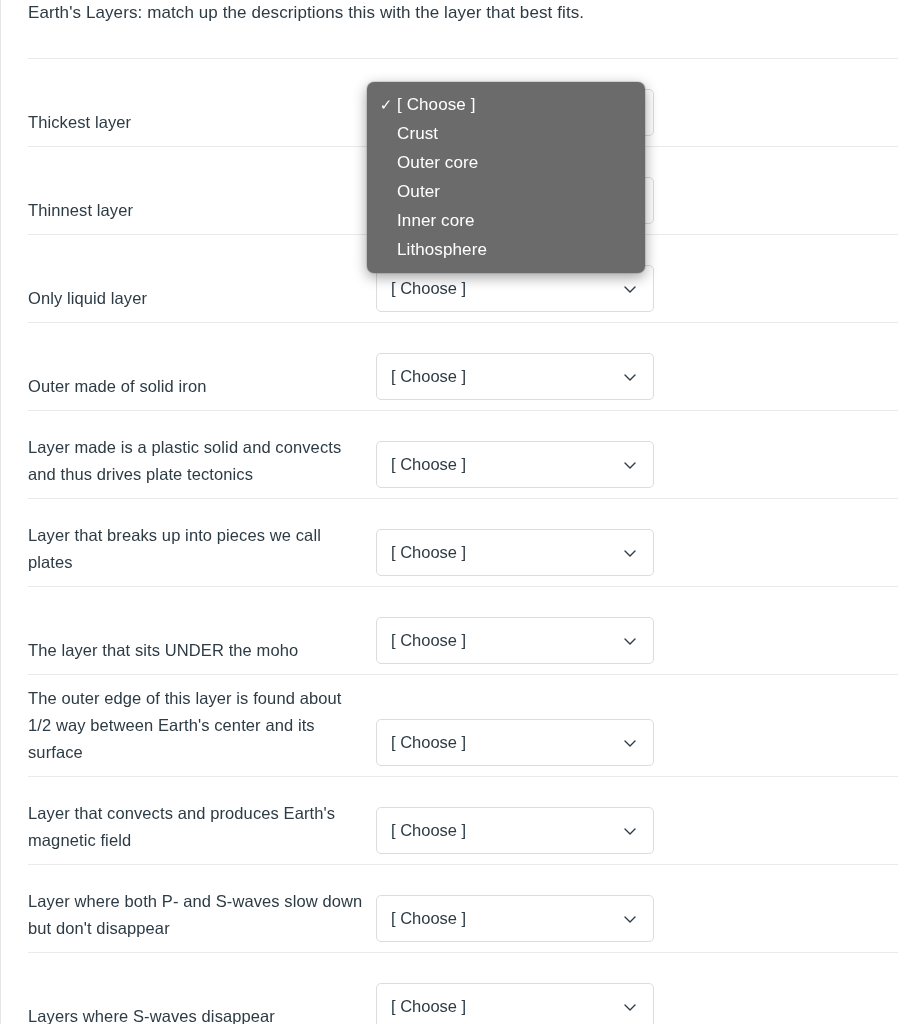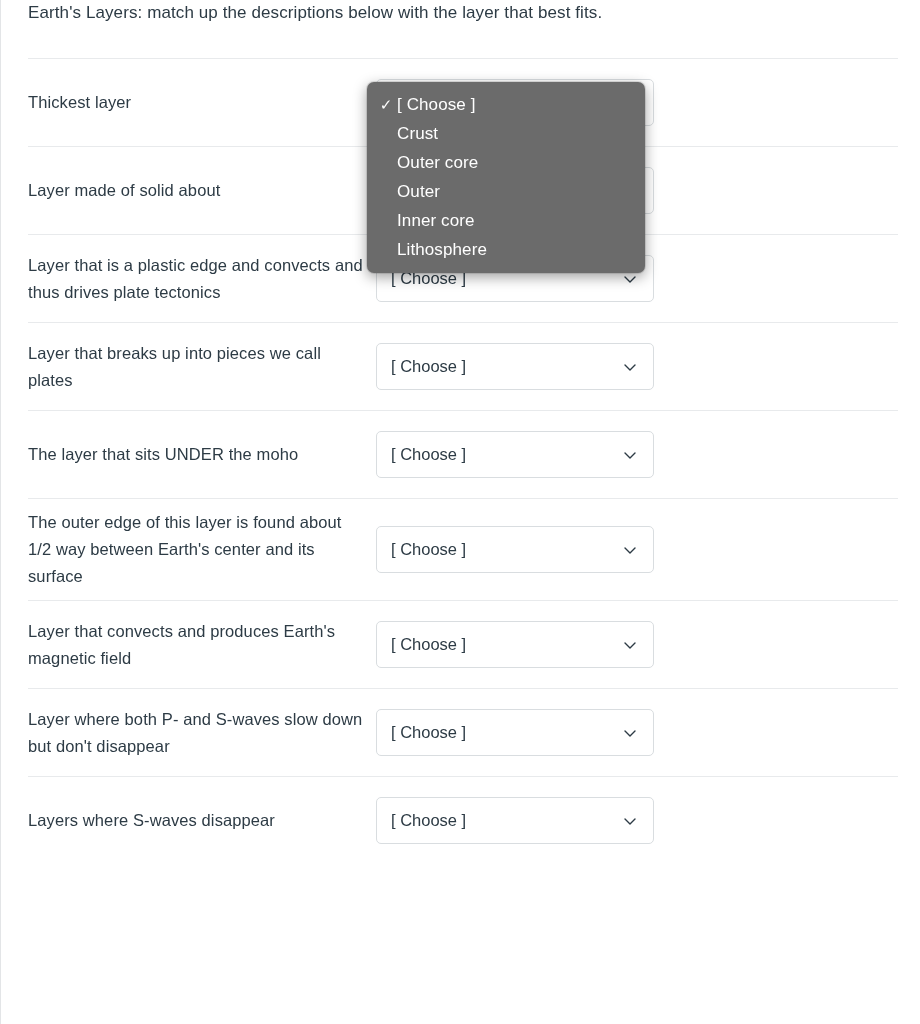--- a/index.html
+++ b/index.html
@@ -47,21 +47,21 @@
     top: 58px;
     width: 920px;
   }
   .row {
     position: relative;
     box-sizing: border-box;
     margin: 0 27px 0 27px;
     width: 870px;
     border-top: 1px solid #e8eaec;
     display: flex;
-    align-items: center;
+    align-items: flex-end;
     min-height: 88px;
     padding: 10px 0;
   }
   .row-label {
     width: 345px;
     padding-right: 8px;
     box-sizing: border-box;
     font-size: 16.5px;
     line-height: 27px;
     color: #2d3b45;
@@ -136,52 +136,78 @@
     color: #ffffff;
     line-height: 29px;
   }
 </style>
 </head>
 <body>
 
 <div id="page">
 
   <div class="prompt">
-    <span class="lead">Earth's Layers:</span><span> match up the descriptions below with the layer that best fits.</span>
+    <span class="lead">Earth's Layers:</span><span> match up the descriptions this with the layer that best fits.</span>
   </div>
 
   <div class="rows" id="rows">
       <div class="row">
         <div class="row-label">Thickest layer</div>
         <div class="row-control">
           <div class="select">
             <span class="select-value">[ Choose ]</span>
             <span class="chevron">
               <svg viewBox="0 0 14 14" width="14" height="14" aria-hidden="true">
                 <path d="M2 5 L7 10 L12 5" fill="none" stroke="#2d3b45" stroke-width="1.4" stroke-linecap="round" stroke-linejoin="round"></path>
               </svg>
             </span>
           </div>
         </div>
       </div>
       <div class="row">
-        <div class="row-label">Layer made of solid about</div>
-        <div class="row-control">
-          <div class="select">
-            <span class="select-value">[ Choose ]</span>
-            <span class="chevron">
-              <svg viewBox="0 0 14 14" width="14" height="14" aria-hidden="true">
-                <path d="M2 5 L7 10 L12 5" fill="none" stroke="#2d3b45" stroke-width="1.4" stroke-linecap="round" stroke-linejoin="round"></path>
-              </svg>
-            </span>
-          </div>
-        </div>
-      </div>
-      <div class="row">
-        <div class="row-label">Layer that is a plastic edge and convects and thus drives plate tectonics</div>
+        <div class="row-label">Thinnest layer</div>
+        <div class="row-control">
+          <div class="select">
+            <span class="select-value">[ Choose ]</span>
+            <span class="chevron">
+              <svg viewBox="0 0 14 14" width="14" height="14" aria-hidden="true">
+                <path d="M2 5 L7 10 L12 5" fill="none" stroke="#2d3b45" stroke-width="1.4" stroke-linecap="round" stroke-linejoin="round"></path>
+              </svg>
+            </span>
+          </div>
+        </div>
+      </div>
+      <div class="row">
+        <div class="row-label">Only liquid layer</div>
+        <div class="row-control">
+          <div class="select">
+            <span class="select-value">[ Choose ]</span>
+            <span class="chevron">
+              <svg viewBox="0 0 14 14" width="14" height="14" aria-hidden="true">
+                <path d="M2 5 L7 10 L12 5" fill="none" stroke="#2d3b45" stroke-width="1.4" stroke-linecap="round" stroke-linejoin="round"></path>
+              </svg>
+            </span>
+          </div>
+        </div>
+      </div>
+      <div class="row">
+        <div class="row-label">Outer made of solid iron</div>
+        <div class="row-control">
+          <div class="select">
+            <span class="select-value">[ Choose ]</span>
+            <span class="chevron">
+              <svg viewBox="0 0 14 14" width="14" height="14" aria-hidden="true">
+                <path d="M2 5 L7 10 L12 5" fill="none" stroke="#2d3b45" stroke-width="1.4" stroke-linecap="round" stroke-linejoin="round"></path>
+              </svg>
+            </span>
+          </div>
+        </div>
+      </div>
+      <div class="row">
+        <div class="row-label">Layer made is a plastic solid and convects and thus drives plate tectonics</div>
         <div class="row-control">
           <div class="select">
             <span class="select-value">[ Choose ]</span>
             <span class="chevron">
               <svg viewBox="0 0 14 14" width="14" height="14" aria-hidden="true">
                 <path d="M2 5 L7 10 L12 5" fill="none" stroke="#2d3b45" stroke-width="1.4" stroke-linecap="round" stroke-linejoin="round"></path>
               </svg>
             </span>
           </div>
         </div>

